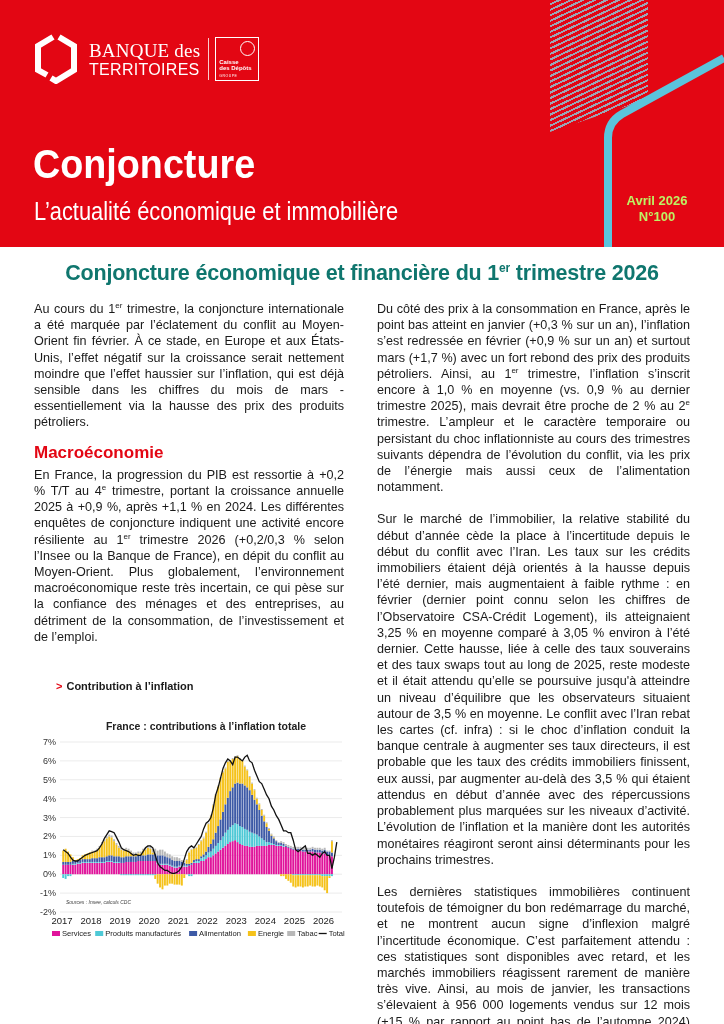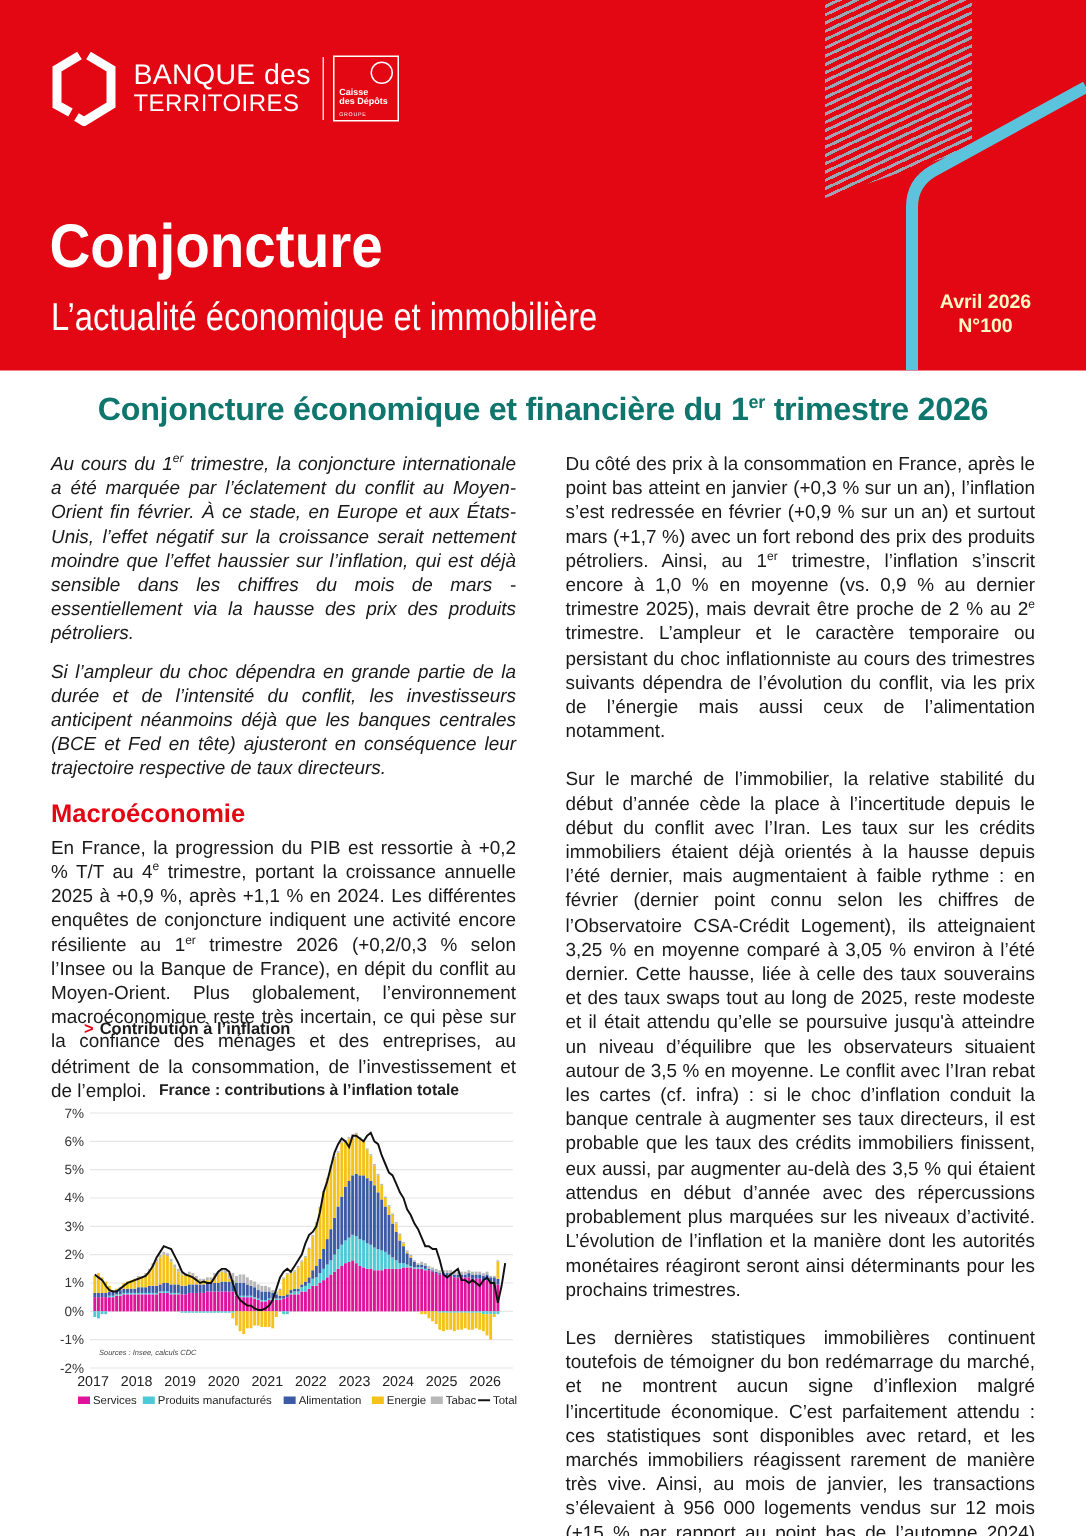--- a/index.html
+++ b/index.html
@@ -8,40 +8,40 @@
 
   .banner { position: absolute; left: 0; top: 0; width: 724px; height: 247px; background: #e30613; overflow: hidden; }
   .hatch { position: absolute; left: 550px; top: 0; width: 98px; height: 132px;
     background: repeating-linear-gradient(155deg, #e30613 0px, #e30613 3px, #9aa6b5 3px, #9aa6b5 5px);
     clip-path: polygon(0 0, 100% 0, 100% 75%, 0 100%); }
   .banner svg.stripe { position: absolute; left: 0; top: 0; }
 
   .logo { position: absolute; left: 33px; top: 34px; display: flex; align-items: center; }
   .logo-hex { width: 46px; height: 50px; }
   .logo-text { margin-left: 10px; color: #fff; line-height: 1; }
-  .logo-line1 { font-size: 19px; letter-spacing: 0.2px; }
+  .logo-line1 { font-size: 19px; letter-spacing: 0.2px; font-family: Liberation Serif, serif; }
   .logo-line2 { font-size: 16px; font-weight: normal; margin-top: 2px; letter-spacing: 0.3px; }
   .logo-sep { width: 1px; height: 42px; background: rgba(255,255,255,0.8); margin: 0 6px 0 8px; }
   .cdc { width: 44px; height: 44px; border: 1.5px solid #fff; position: relative; color: #fff; }
   .cdc-seal { position: absolute; right: 3px; top: 3px; width: 15px; height: 15px; border-radius: 50%; border: 1.5px solid #fff; }
   .cdc-t1 { position: absolute; left: 3px; top: 21px; font-size: 6px; font-weight: bold; line-height: 1.05; }
   .cdc-t2 { position: absolute; left: 3px; top: 36px; font-size: 3.5px; letter-spacing: 0.5px; }
 
   .title { position: absolute; left: 33px; top: 141px; color: #fff; font-size: 41px; font-weight: bold; letter-spacing: 0px; transform: scaleX(0.92); transform-origin: left; }
   .subtitle { position: absolute; left: 34px; top: 196px; color: #fff; font-size: 26px; transform: scaleX(0.84); transform-origin: left; white-space: nowrap; }
-  .issue { position: absolute; left: 614px; top: 193px; color: #fef9c3; font-size: 13px; font-weight: bold; text-align: center; line-height: 16px; width: 86px; }
+  .issue { position: absolute; left: 614px; top: 193px; color: #bef264; font-size: 13px; font-weight: bold; text-align: center; line-height: 16px; width: 86px; }
 
   .headline { position: absolute; left: 0; width: 724px; top: 261px; text-align: center; color: #0f766e; font-size: 21.5px; font-weight: bold; letter-spacing: -0.2px; }
   .headline sup { font-size: 12px; vertical-align: 8px; }
 
   .col { position: absolute; font-size: 12.6px; line-height: 16.2px; text-align: justify; }
   .col-left { left: 34px; top: 301px; width: 310px; }
   .col-right { left: 377px; top: 301px; width: 313px; }
   .col p { margin-bottom: 9px; }
-  .intro p { font-style: italic; }
+  .intro p { }
   .col sup { font-size: 8px; vertical-align: 5px; line-height: 0; }
   .section-h { color: #e30613; font-size: 17px; margin: 14px 0 6px 0; }
   .col-right p { margin-bottom: 16px; }
 
   .chart-caption { position: absolute; left: 56px; top: 680px; font-size: 11px; font-weight: bold; color: #1a1a1a; }
   .chart-caption .arrow { color: #e30613; margin-right: 4px; }
   .chart-wrap { position: absolute; left: 30px; top: 712px; width: 330px; height: 232px; }
 </style>
 </head>
 <body>
@@ -75,21 +75,20 @@
     <div>Avril 2026</div>
     <div>N°100</div>
   </div>
 </div>
 
 <div class="headline"><span>Conjoncture économique et financière du 1</span><sup>er</sup><span> trimestre 2026</span></div>
 
 <div class="col col-left">
   <div class="intro">
     <p><span>Au cours du 1</span><sup>er</sup><span> trimestre, la conjoncture internationale a été marquée par l’éclatement du conflit au Moyen-Orient fin février. À ce stade, en Europe et aux États-Unis, l’effet négatif sur la croissance serait nettement moindre que l’effet haussier sur l’inflation, qui est déjà sensible dans les chiffres du mois de mars - essentiellement via la hausse des prix des produits pétroliers.</span></p>
-    <p>Si l’ampleur du choc dépendra en grande partie de la durée et de l’intensité du conflit, les investisseurs anticipent néanmoins déjà que les banques centrales (BCE et Fed en tête) ajusteront en conséquence leur trajectoire respective de taux directeurs.</p>
   </div>
   <h2 class="section-h">Macroéconomie</h2>
   <p><span>En France, la progression du PIB est ressortie à +0,2 % T/T au 4</span><sup>e</sup><span> trimestre, portant la croissance annuelle 2025 à +0,9 %, après +1,1 % en 2024. Les différentes enquêtes de conjoncture indiquent une activité encore résiliente au 1</span><sup>er</sup><span> trimestre 2026 (+0,2/0,3 % selon l’Insee ou la Banque de France), en dépit du conflit au Moyen-Orient. Plus globalement, l’environnement macroéconomique reste très incertain, ce qui pèse sur la confiance des ménages et des entreprises, au détriment de la consommation, de l’investissement et de l’emploi.</span></p>
 </div>
 
 <div class="chart-caption"><span class="arrow">&gt;</span><span>Contribution à l’inflation</span></div>
 
 <div class="chart-wrap">
   <svg id="chart" width="330" height="232">
       <text x="176" y="18" text-anchor="middle" font-size="10.5" font-weight="bold" fill="#222" font-family="Liberation Sans, sans-serif">France : contributions à l’inflation totale</text>

